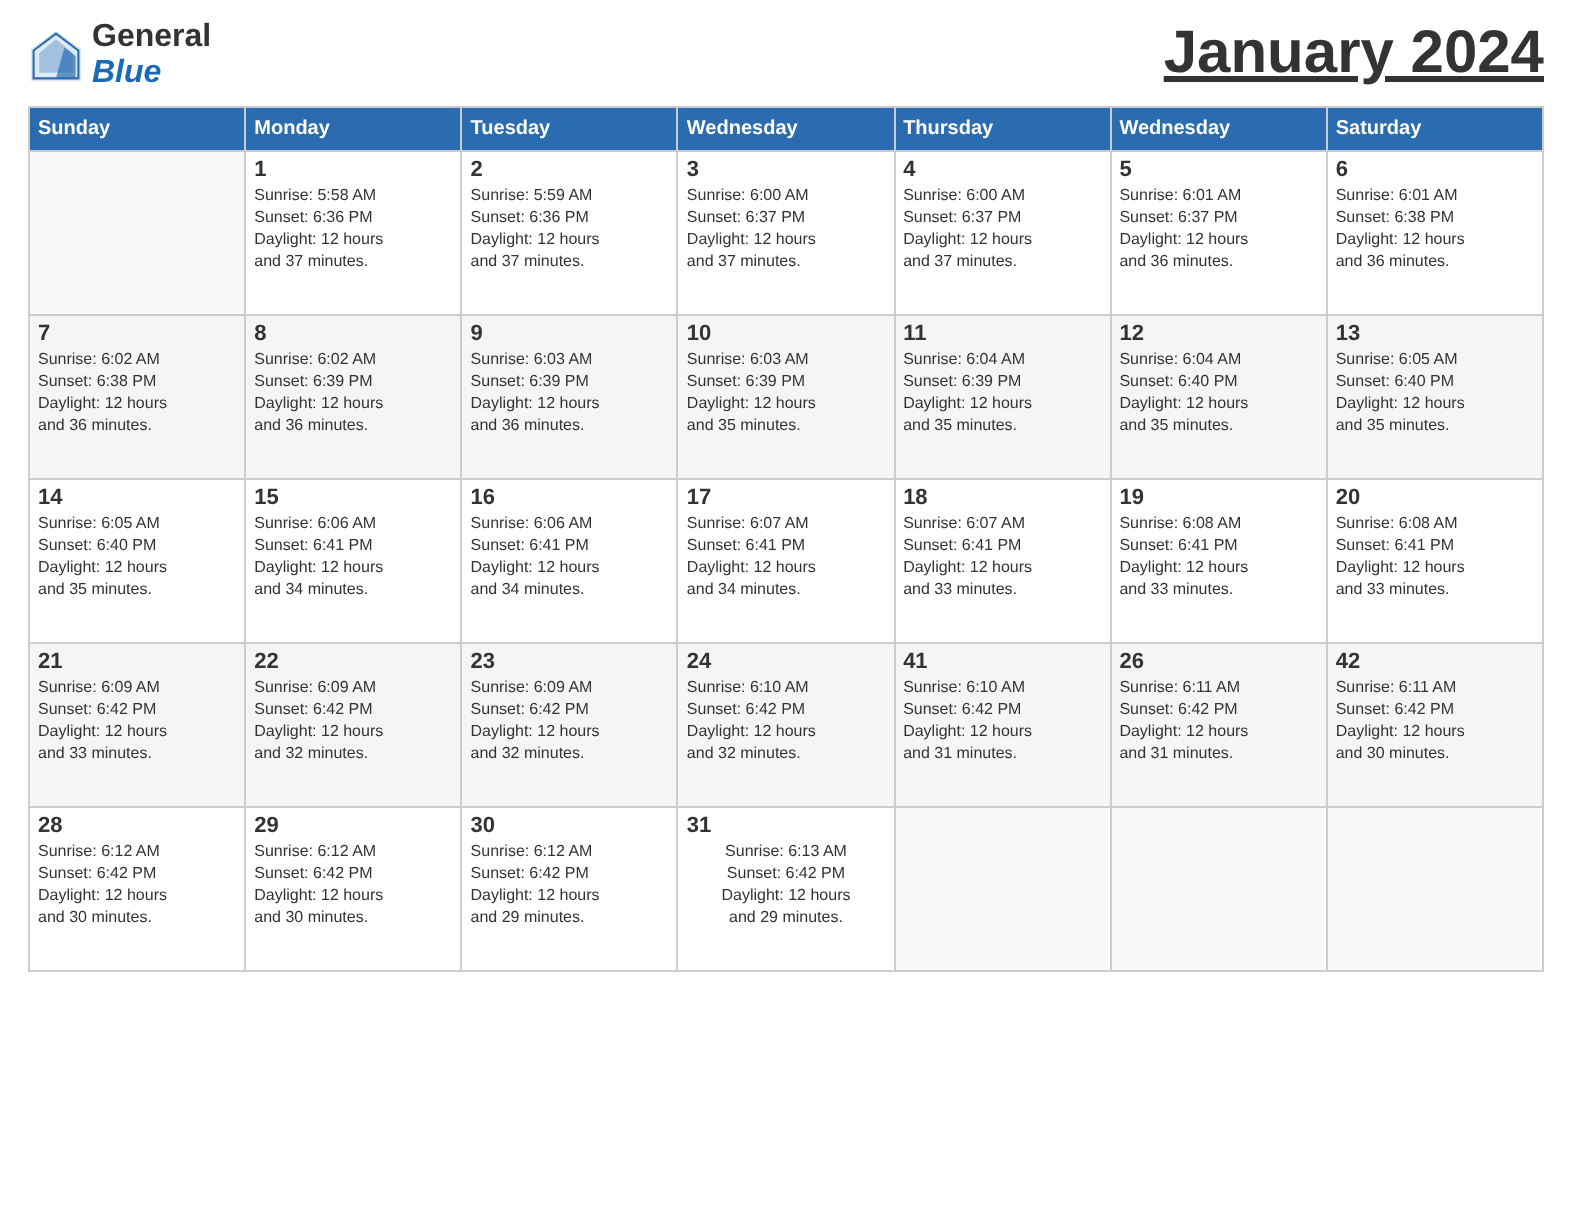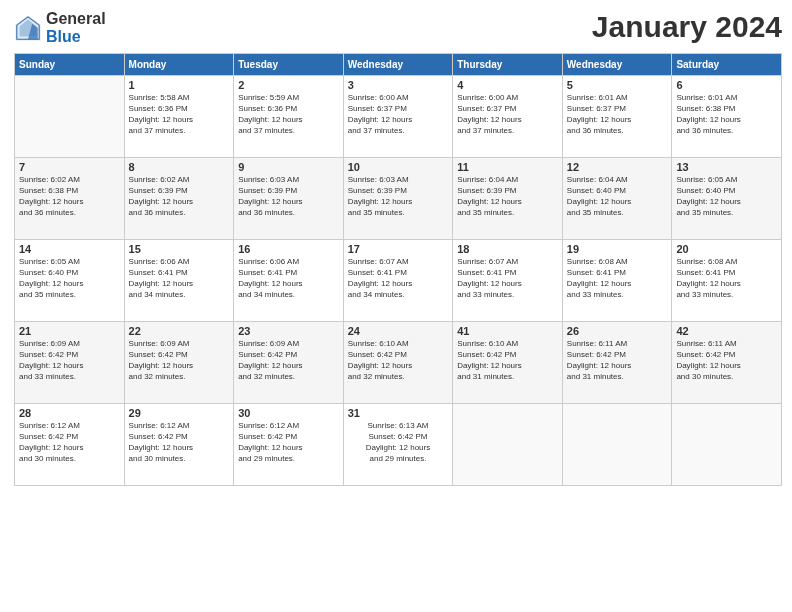--- a/index.html
+++ b/index.html
@@ -6,21 +6,21 @@
     body {
       width: 792px;
       height: 612px;
       font-family: Arial, sans-serif;
       background: #fff;
       overflow: hidden;
     }
     .page {
       width: 792px;
       height: 612px;
-      padding: 10px 10px 10px 14px;
+      padding: 10px 20px 10px 14px;
     }
     .header {
       display: flex;
       justify-content: space-between;
       align-items: flex-start;
       margin-bottom: 8px;
     }
     .logo {
       display: flex;
       align-items: center;
@@ -33,33 +33,35 @@
     }
     .logo-general {
       font-size: 16px;
       font-weight: bold;
       color: #333;
     }
     .logo-blue {
       font-size: 16px;
       font-weight: bold;
       color: #1a6bb5;
+      font-style: italic;
     }
     .logo-icon {
       width: 28px;
       height: 28px;
     }
     .title-block {
       text-align: right;
     }
     .month-title {
       font-size: 30px;
       font-weight: bold;
       color: #333;
       line-height: 1.1;
+      text-decoration: underline;
     }
     .subtitle {
       font-size: 13px;
       color: #555;
     }
     table {
       width: 100%;
       border-collapse: collapse;
       table-layout: fixed;
     }

